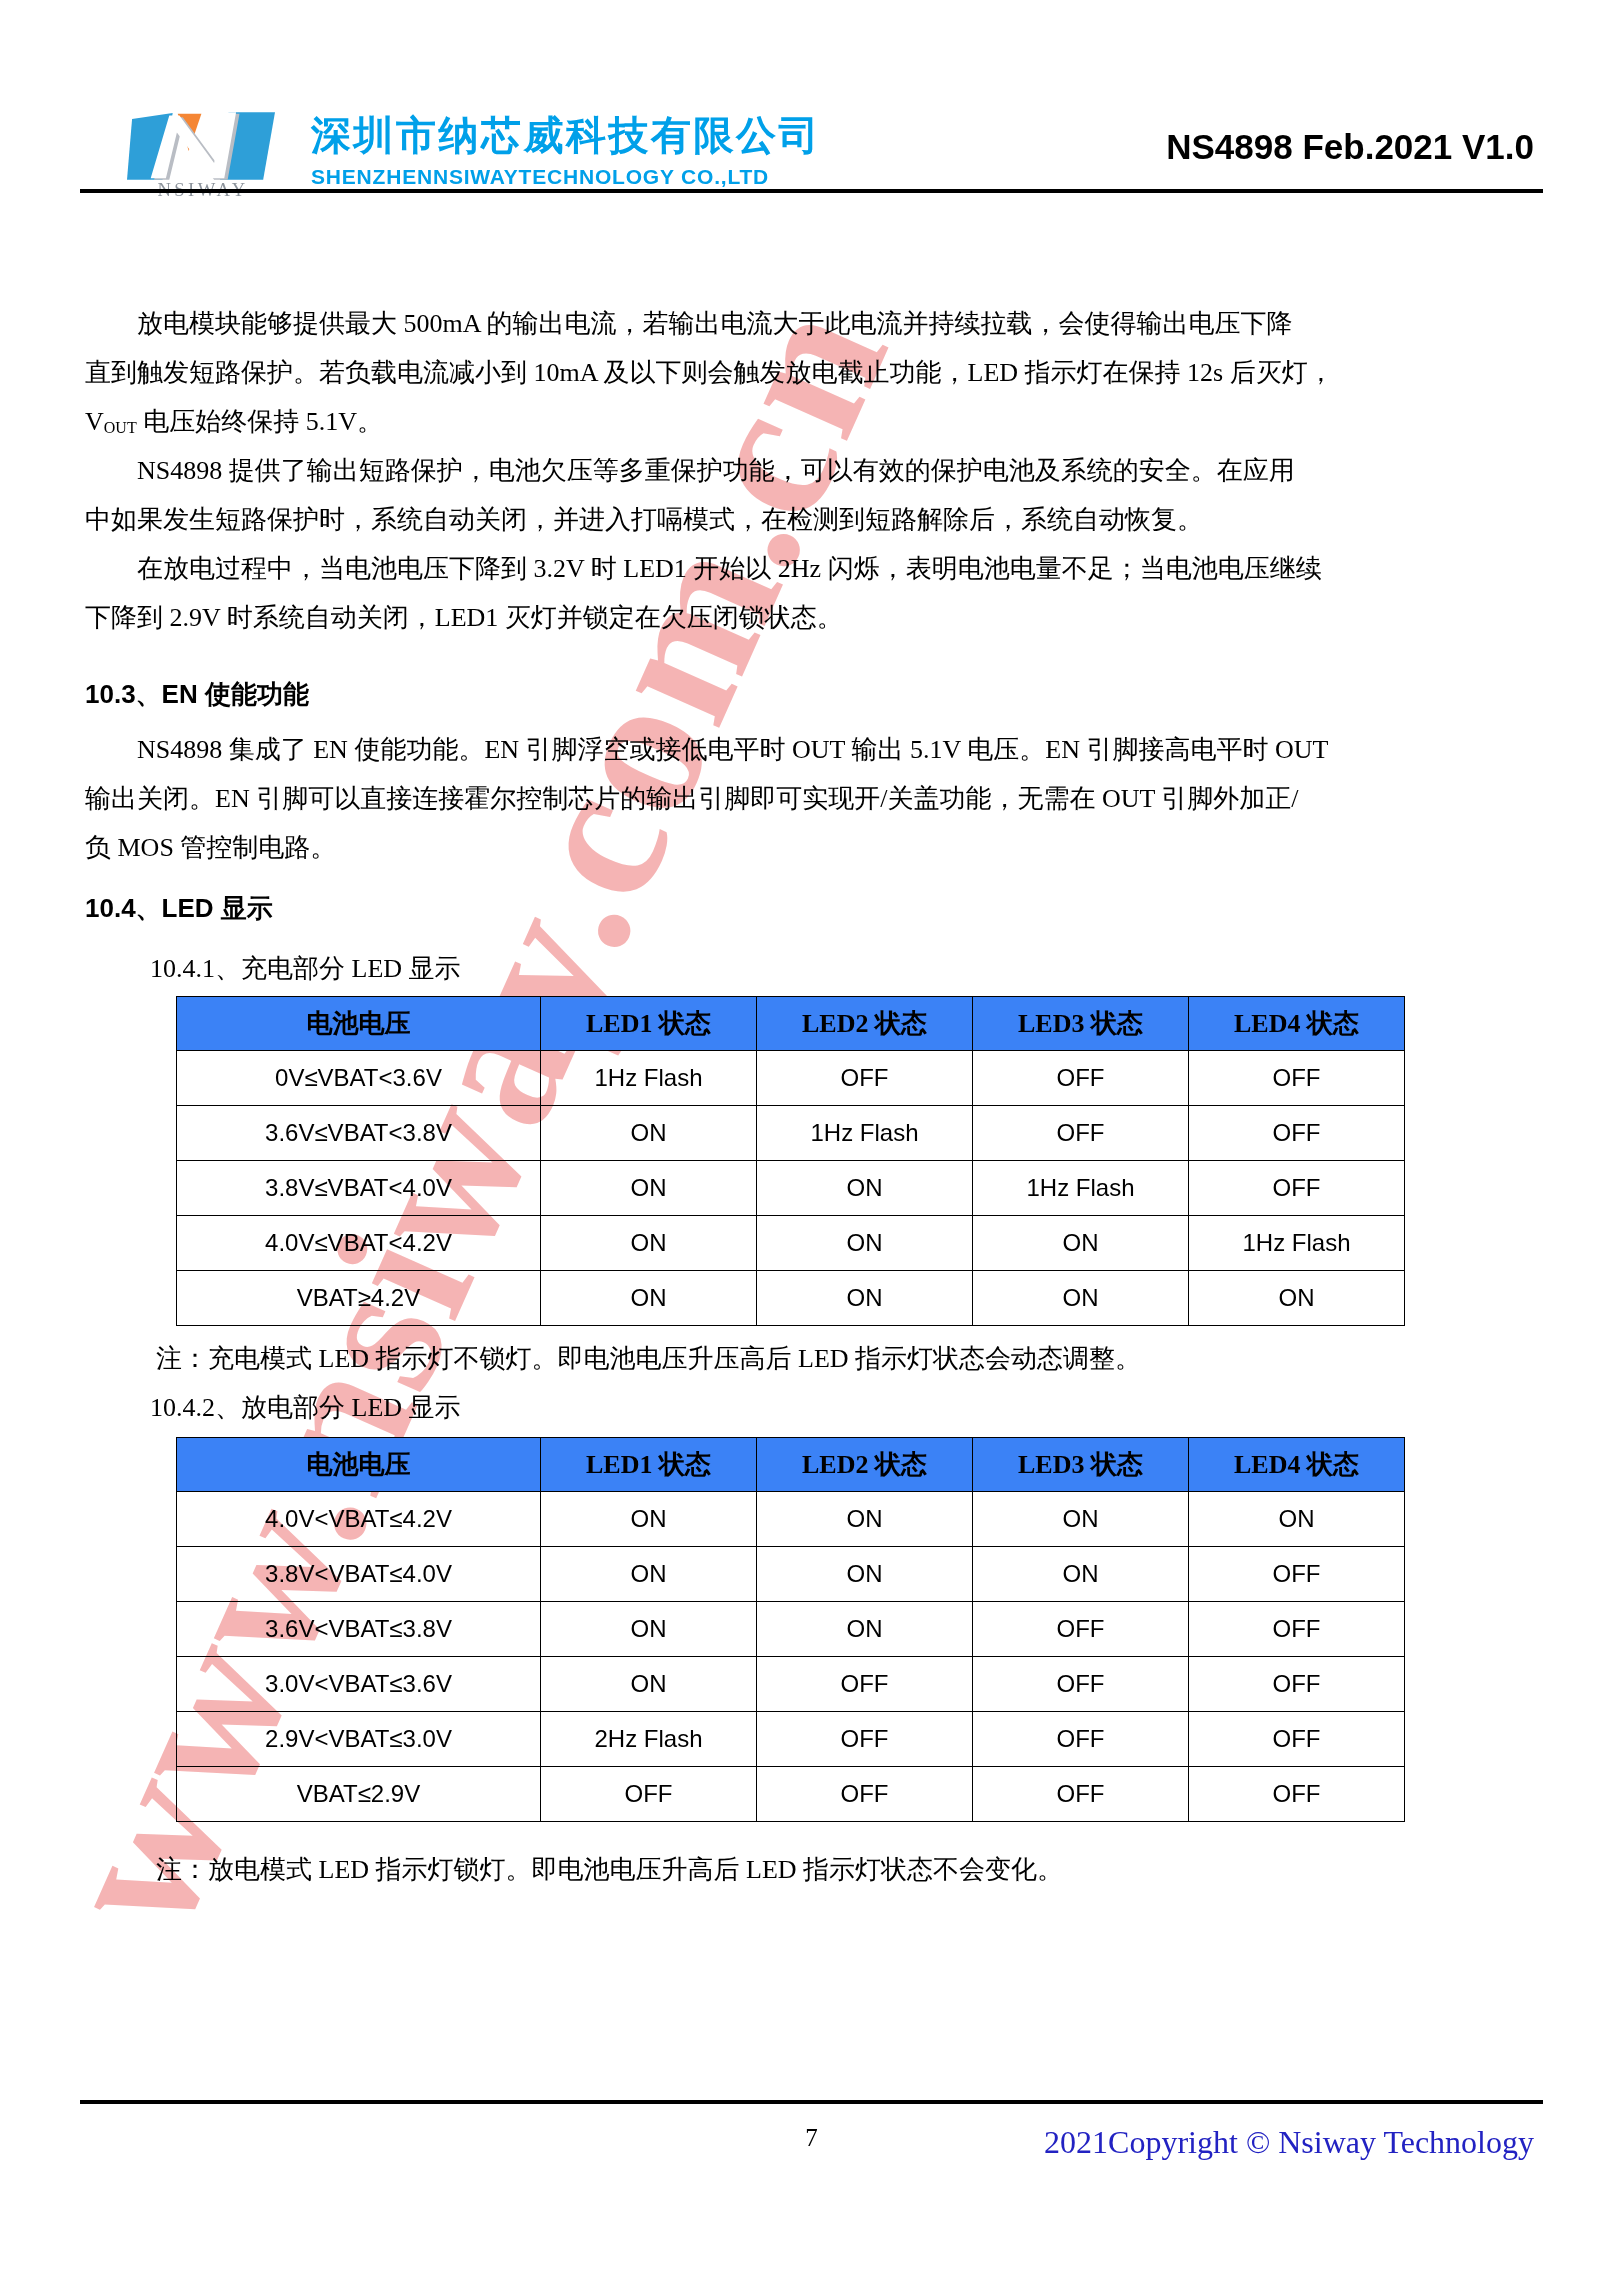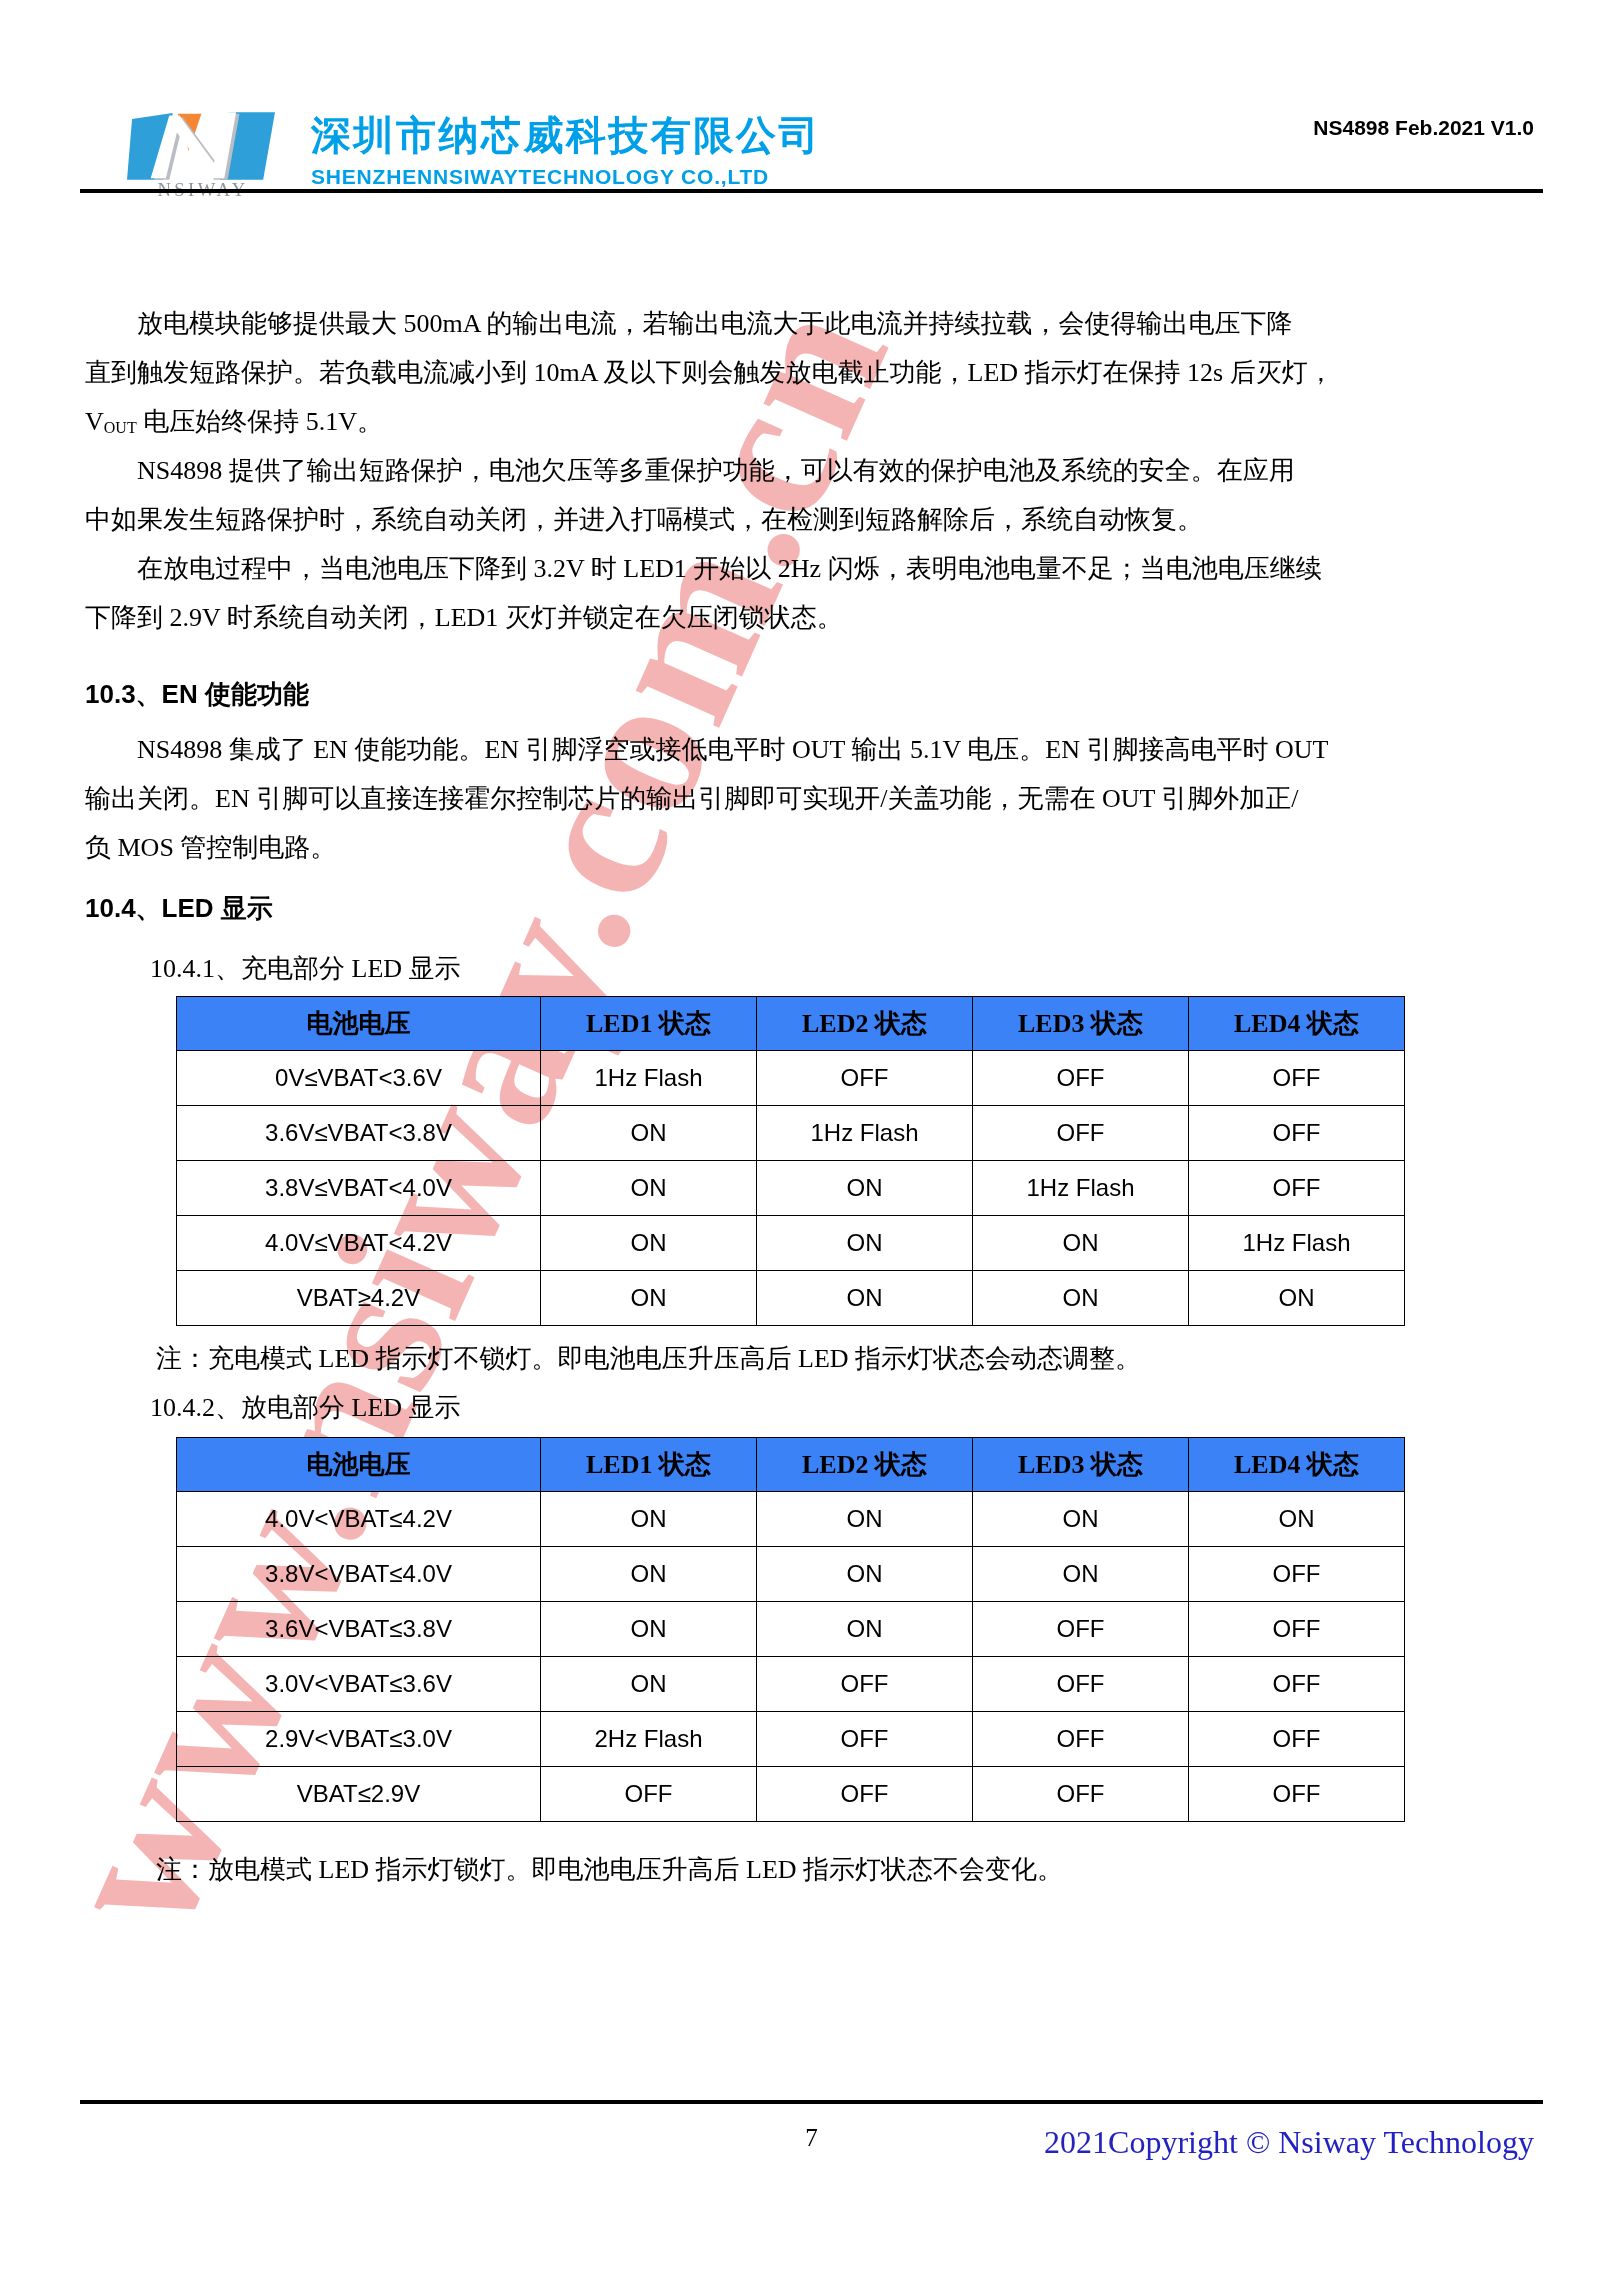--- a/index.html
+++ b/index.html
@@ -18,21 +18,21 @@
 
   
   .logo-block { position:absolute; left:127px; top:112px; width:152px; }
   .logo-caption { color:#8d949c; font-size:18.6px; letter-spacing:3.4px; text-align:center; margin-top:-5px;
     font-family:"Liberation Serif",serif; }
   .company-block { position:absolute; left:311px; top:108px; }
   .company-cn { color:#00A0E9; font-size:40px; font-weight:bold; letter-spacing:2.5px;
     font-family:"Liberation Sans","DejaVu Sans",sans-serif; }
   .company-en { color:#00A0E9; font-size:21px; font-weight:bold; margin-top:2px; letter-spacing:0.8px;
     font-family:"Liberation Sans","DejaVu Sans",sans-serif; }
-  .doc-version { position:absolute; right:89px; top:116px; font-size:21px; font-weight:bold;
+  .doc-version { position:absolute; right:89px; top:127px; font-size:35px; font-weight:bold;
     font-family:"Liberation Sans","DejaVu Sans",sans-serif;text-align:center; }
   .header-rule { position:absolute; left:80px; width:1463px; top:189px; height:4.2px; background:#000; }
 
   
   .para { position:absolute; left:85px; width:1453px; font-size:26px; line-height:49px; }
   .line { white-space:nowrap; }
   .indent { text-indent:52px; }
   .vsub { font-size:16px; vertical-align:-3.4px; line-height:0; }
   .h2 { position:absolute; left:85px; font-size:26px; line-height:49px; font-weight:bold;
     font-family:"Liberation Sans","DejaVu Sans",sans-serif; white-space:nowrap; }

